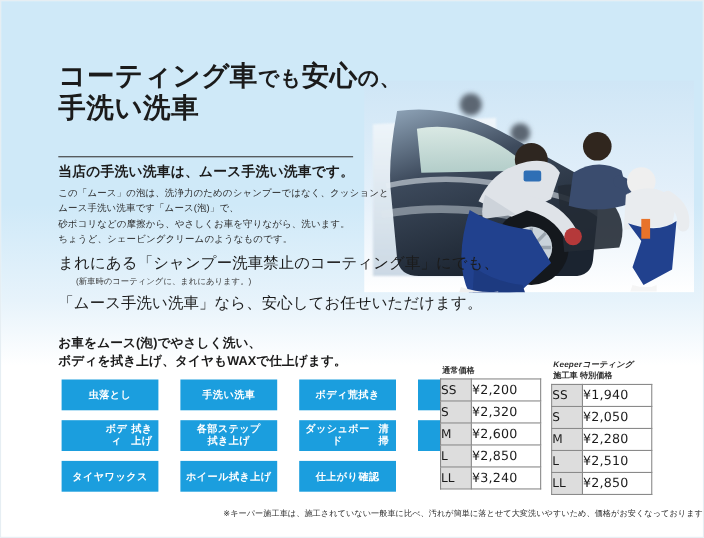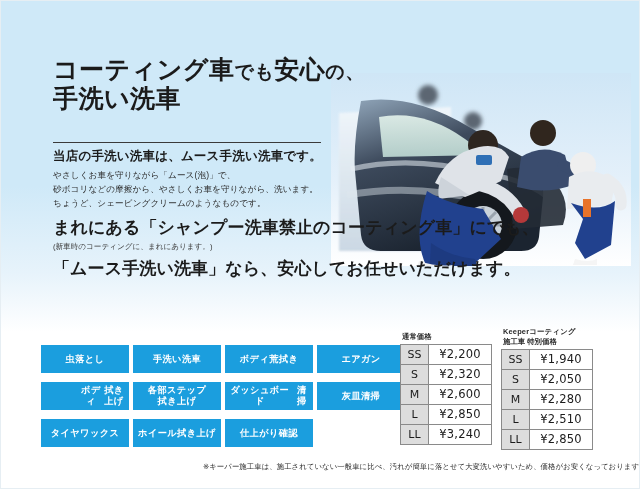--- a/index.html
+++ b/index.html
@@ -45,76 +45,77 @@
 
   #body-copy{
     position:absolute;left:52px;top:168px;width:300px;
     color:#2b2b2b;
   }
   #body-copy .small{
     font-size:8.6px;line-height:1.62;letter-spacing:0.1px;
     white-space:nowrap;display:block;
   }
   #body-copy .strong{
-    font-size:17px;font-weight:bold;line-height:1.55;
+    font-size:14px;font-weight:normal;line-height:1.55;
     letter-spacing:0.1px;white-space:nowrap;display:block;
     margin-top:4px;color:#1b1b1b;
   }
   #body-copy .tiny{
     font-size:7.6px;line-height:1.5;display:block;color:#3a3a3a;
     white-space:nowrap;
+    margin-left:16px;
   }
   #body-copy .strong.last{margin-top:3px;}
 
   
   #svc-head{
     position:absolute;left:52px;top:303px;width:330px;
     font-size:11.5px;font-weight:bold;color:#1b1b1b;line-height:1.5;
     letter-spacing:0.1px;
   }
   #svc-head span{display:block;white-space:nowrap;}
 
   
   #btn-grid{
-    position:absolute;left:40px;top:344px;
+    position:absolute;left:55px;top:344px;
     display:grid;
     grid-template-columns:repeat(4,88px);
     grid-auto-rows:28px;
-    gap:9px 4px;
+    gap:9px 20px;
   }
   .chip{
     background:#1b9ede;color:#ffffff;
     display:flex;align-items:center;justify-content:center;
     text-align:center;font-size:9.2px;font-weight:bold;
     line-height:1.18;letter-spacing:0.4px;
     border:0;box-sizing:border-box;padding:0 2px;
   }
   .chip span{display:block;}
 
   
   .ptable-wrap{position:absolute;}
   #tbl-normal{left:399px;top:331px;}
   #tbl-keeper{left:500px;top:326px;}
 
   .ptitle{
     font-size:7.4px;color:#2b2b2b;font-weight:bold;
     line-height:1.35;margin:0 0 2px 2px;white-space:nowrap;
   }
-  .ptitle .k{letter-spacing:0.2px;}
+  .ptitle .k{letter-spacing:0.2px;font-style:italic;}
   table.price{
     border-collapse:collapse;
     background:#ffffff;
   }
   table.price td{
     border:1px solid #8a8a8a;
     height:19px;
     padding:0;
     font-size:11.5px;
     color:#1b1b1b;
-    text-align:center;
+    text-align:left;
     vertical-align:middle;
     font-family:"DejaVu Sans",sans-serif;
   }
   table.price td.size{
     width:27px;background:#dddddd;font-size:11px;
   }
   table.price td.amt{
     width:62px;background:#ffffff;letter-spacing:0.2px;
   }
 
@@ -223,28 +224,33 @@
   <div id="headline">
     <span class="l1"><span>コーティング車</span><span class="sm">でも</span><span>安心</span><span class="sm">の、</span></span>
     <span class="l2">手洗い洗車</span>
   </div>
 
   <div id="rule"></div>
 
   <div id="lead">当店の手洗い洗車は、ムース手洗い洗車です。</div>
 
   <div id="body-copy">
-    <span class="small">やさしくお車を守りながら「ムース(泡)」で、</span>
+    <span class="small">この「ムース」の泡は、洗浄力のためのシャンプーではなく、クッションと</span>
+    <span class="small">ムース手洗い洗車です「ムース(泡)」で、</span>
     <span class="small">砂ボコリなどの摩擦から、やさしくお車を守りながら、洗います。</span>
     <span class="small">ちょうど、シェービングクリームのようなものです。</span>
     <span class="strong">まれにある「シャンプー洗車禁止のコーティング車」にでも、</span>
     <span class="tiny">(新車時のコーティングに、まれにあります。)</span>
     <span class="strong last">「ムース手洗い洗車」なら、安心してお任せいただけます。</span>
   </div>
 
+  <div id="svc-head">
+    <span>お車をムース(泡)でやさしく洗い、</span>
+    <span>ボディを拭き上げ、タイヤもWAXで仕上げます。</span>
+  </div>
 
   <div id="btn-grid">
       <div class="chip" style="background: rgb(27, 158, 222);">
         <span>虫落とし</span>
       </div>
       <div class="chip" style="background: rgb(27, 158, 222);">
         <span>手洗い洗車</span>
       </div>
       <div class="chip" style="background: rgb(27, 158, 222);">
         <span>ボディ荒拭き</span>

